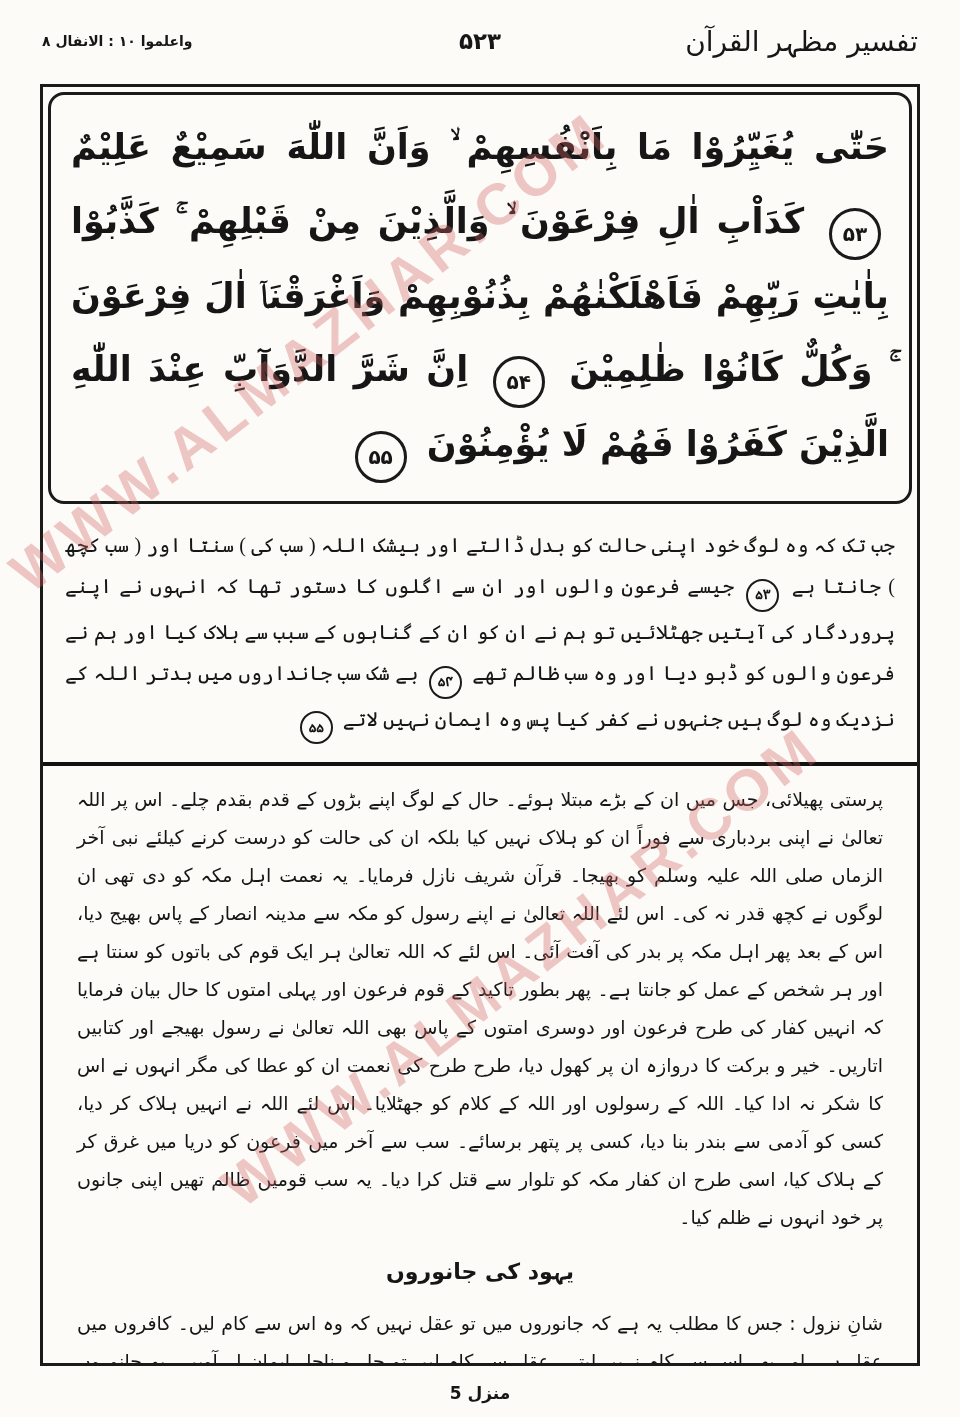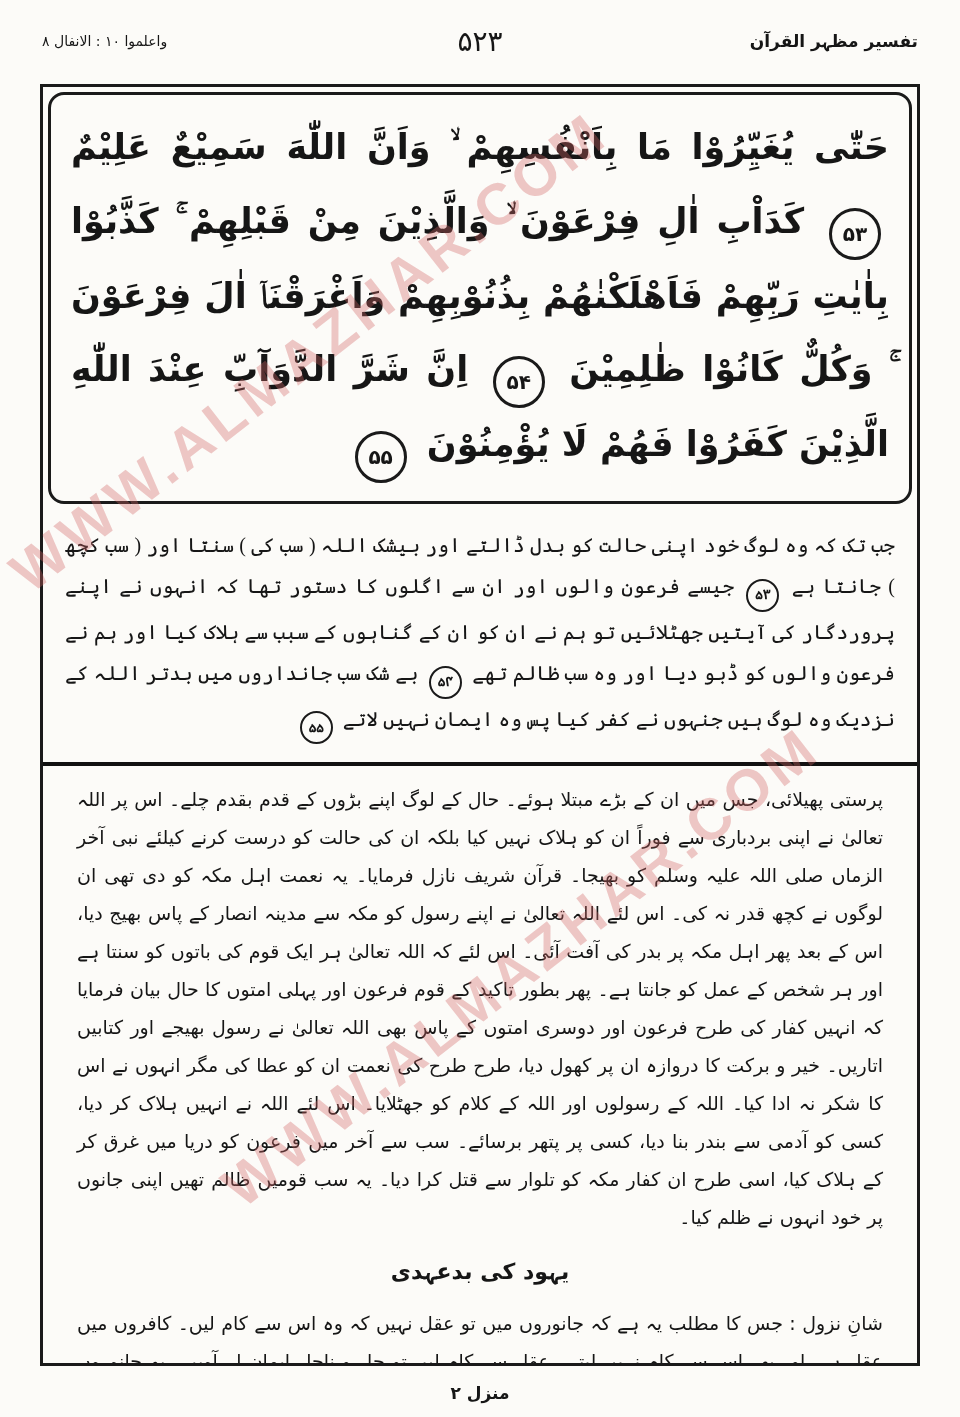--- a/index.html
+++ b/index.html
@@ -12,26 +12,26 @@
     color:#161616;
     font-family:"DejaVu Sans",sans-serif;
     overflow:hidden;
     direction:rtl;
   }
   
   .page-header{
     position:absolute;top:22px;right:42px;left:42px;height:38px;
     display:flex;align-items:center;justify-content:space-between;
   }
-  .book-title{font-weight:bold;font-size:17px;}
+  .book-title{font-weight:normal;font-size:28px;}
   .page-number{
     position:absolute;left:50%;transform:translateX(-50%);
-    font-size:28px;font-weight:normal;letter-spacing:2px;
+    font-size:23px;font-weight:bold;letter-spacing:2px;
   }
-  .juz-ref{font-weight:normal;font-size:14px;}
+  .juz-ref{font-weight:bold;font-size:14px;}
   
   .content-frame{
     position:absolute;top:84px;right:40px;left:40px;height:1276px;
     border:3px solid #1a1a1a;
     overflow:hidden;
   }
   .quran-box{
     margin:5px;
     border:3px solid #1a1a1a;
     border-radius:16px;
@@ -114,23 +114,23 @@
     <div class="quran-box">
       <div class="quran-text"><span class="txt">حَتّٰى يُغَيِّرُوْا مَا بِاَنْفُسِهِمْ ۙ وَاَنَّ اللّٰهَ سَمِيْعٌ عَلِيْمٌ</span> <span class="ayah-num">۵۳</span> <span class="txt">كَدَاْبِ اٰلِ فِرْعَوْنَ ۙ وَالَّذِيْنَ مِنْ قَبْلِهِمْ ۚ كَذَّبُوْا بِاٰيٰتِ رَبِّهِمْ فَاَهْلَكْنٰهُمْ بِذُنُوْبِهِمْ وَاَغْرَقْنَاۤ اٰلَ فِرْعَوْنَ ۚ وَكُلٌّ كَانُوْا ظٰلِمِيْنَ</span> <span class="ayah-num">۵۴</span> <span class="txt">اِنَّ شَرَّ الدَّوَآبِّ عِنْدَ اللّٰهِ الَّذِيْنَ كَفَرُوْا فَهُمْ لَا يُؤْمِنُوْنَ</span> <span class="ayah-num">۵۵</span> </div>
     </div>
 
     <div class="translation"><span class="txt">جب تک کہ وہ لوگ خود اپنی حالت کو بدل ڈالتے اور بیشک اللہ ( سب کی ) سنتا اور ( سب کچھ ) جانتا ہے</span> <span class="ayah-num">۵۳</span> <span class="txt">جیسے فرعون والوں اور ان سے اگلوں کا دستور تھا کہ انہوں نے اپنے پروردگار کی آیتیں جھٹلائیں تو ہم نے ان کو ان کے گناہوں کے سبب سے ہلاک کیا اور ہم نے فرعون والوں کو ڈبو دیا اور وہ سب ظالم تھے</span> <span class="ayah-num">۵۴</span> <span class="txt">بے شک سب جانداروں میں بدتر اللہ کے نزدیک وہ لوگ ہیں جنہوں نے کفر کیا پس وہ ایمان نہیں لاتے</span> <span class="ayah-num">۵۵</span> </div>
 
     <div class="section-divider"></div>
 
     <div class="commentary">
       <p>پرستی پھیلائی، جس میں ان کے بڑے مبتلا ہوئے۔ حال کے لوگ اپنے بڑوں کے قدم بقدم چلے۔ اس پر اللہ تعالیٰ نے اپنی بردباری سے فوراً ان کو ہلاک نہیں کیا بلکہ ان کی حالت کو درست کرنے کیلئے نبی آخر الزماں صلی اللہ علیہ وسلم کو بھیجا۔ قرآن شریف نازل فرمایا۔ یہ نعمت اہل مکہ کو دی تھی ان لوگوں نے کچھ قدر نہ کی۔ اس لئے اللہ تعالیٰ نے اپنے رسول کو مکہ سے مدینہ انصار کے پاس بھیج دیا، اس کے بعد پھر اہل مکہ پر بدر کی آفت آئی۔ اس لئے کہ اللہ تعالیٰ ہر ایک قوم کی باتوں کو سنتا ہے اور ہر شخص کے عمل کو جانتا ہے۔ پھر بطور تاکید کے قوم فرعون اور پہلی امتوں کا حال بیان فرمایا کہ انہیں کفار کی طرح فرعون اور دوسری امتوں کے پاس بھی اللہ تعالیٰ نے رسول بھیجے اور کتابیں اتاریں۔ خیر و برکت کا دروازہ ان پر کھول دیا، طرح طرح کی نعمت ان کو عطا کی مگر انہوں نے اس کا شکر نہ ادا کیا۔ اللہ کے رسولوں اور اللہ کے کلام کو جھٹلایا۔ اس لئے اللہ نے انہیں ہلاک کر دیا، کسی کو آدمی سے بندر بنا دیا، کسی پر پتھر برسائے۔ سب سے آخر میں فرعون کو دریا میں غرق کر کے ہلاک کیا، اسی طرح ان کفار مکہ کو تلوار سے قتل کرا دیا۔ یہ سب قومیں ظالم تھیں اپنی جانوں پر خود انہوں نے ظلم کیا۔</p>
-      <h2>یہود کی بدعہدی</h2>
+      <h2>یہود کی جانوروں</h2>
       <p>شانِ نزول : جس کا مطلب یہ ہے کہ جانوروں میں تو عقل نہیں کہ وہ اس سے کام لیں۔ کافروں میں عقل ہے، اور پھر اس سے کام نہیں لیتے۔ عقل سے کام لیں تو چار و ناچار ایمان لے آویں۔ یہ جانوروں سے بھی گئے گزرے ہیں۔ آگے کی آیت کا مطلب یہ ہے کہ یہود بنی قریظہ اور مسلمانوں کا عہد و پیمان ہو گیا تھا کہ ہمارے مقابلہ میں کفار کو مدد نہ دینا۔ انہوں نے عہد توڑ دیا اور جنگ احد میں ہتھیاروں سے اور دشمنوں کی مدد کی اور بعد میں کہنے لگے کہ ہم بھول گئے تھے۔ پھر دوسری بار عہد ہوا کہ آئندہ</p>
     </div>
 
   </div>
 
   <footer class="page-footer">
-    <span>منزل ۲</span>
+    <span>منزل 5</span>
   </footer>
 
 </div>
 
 </body></html>

